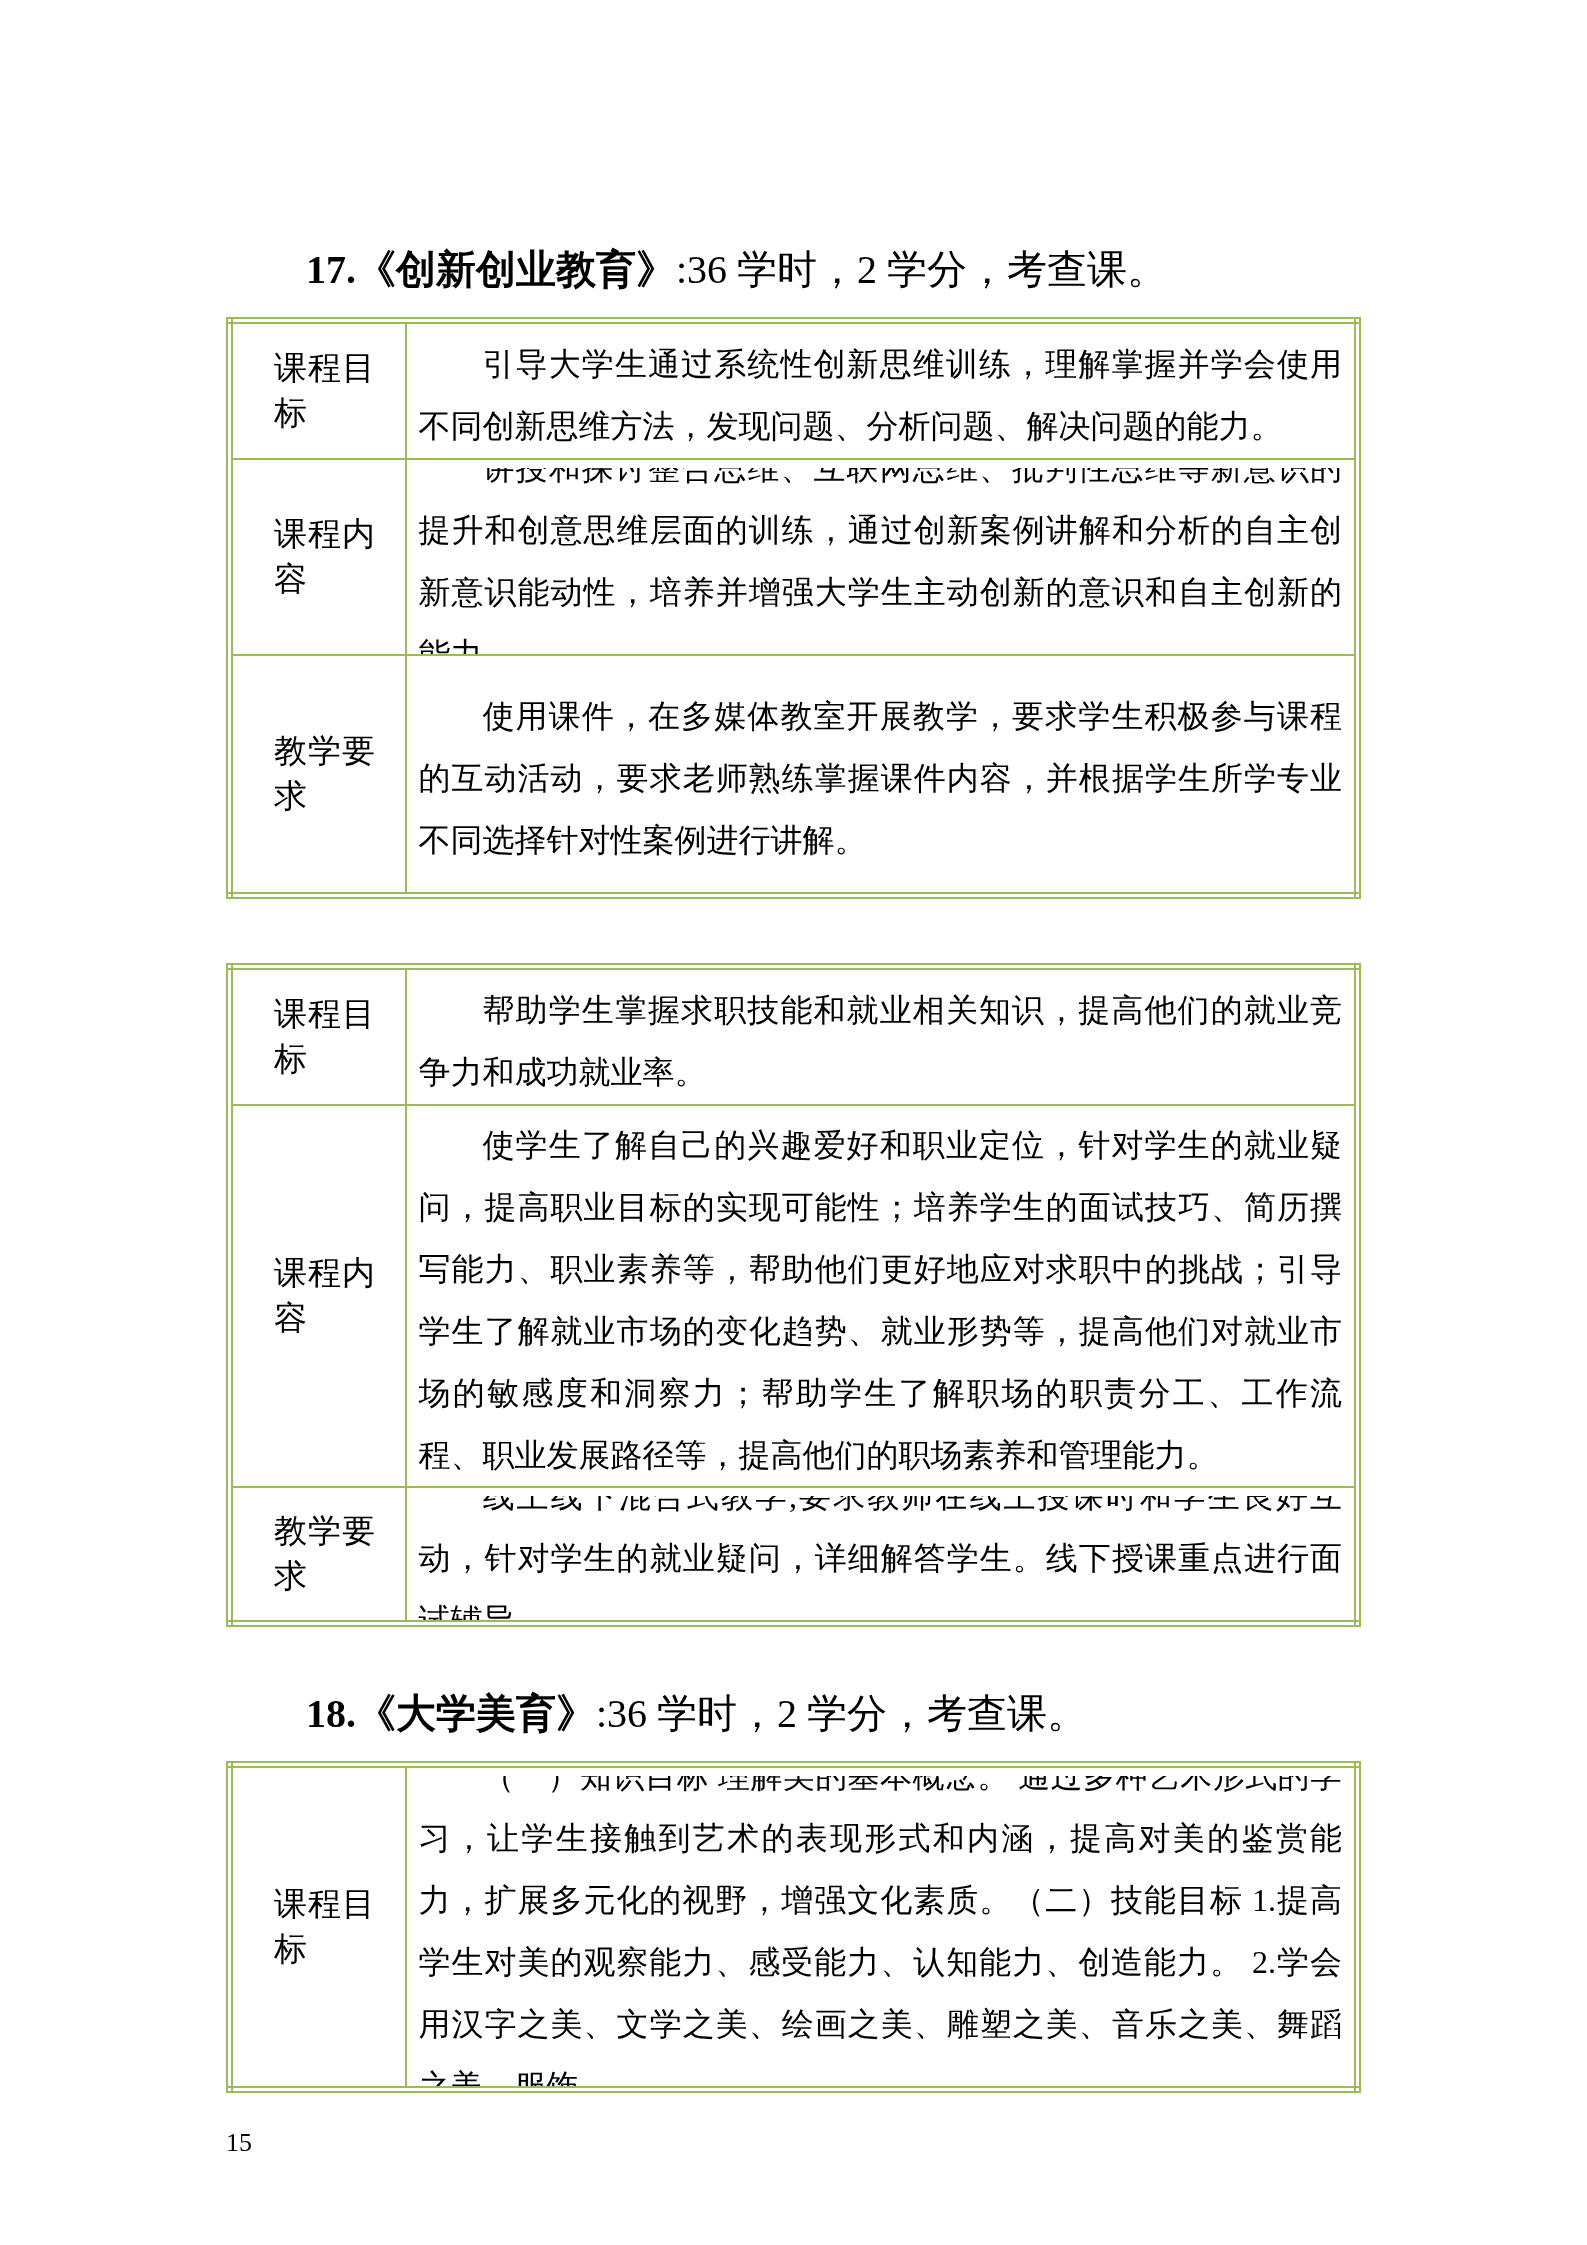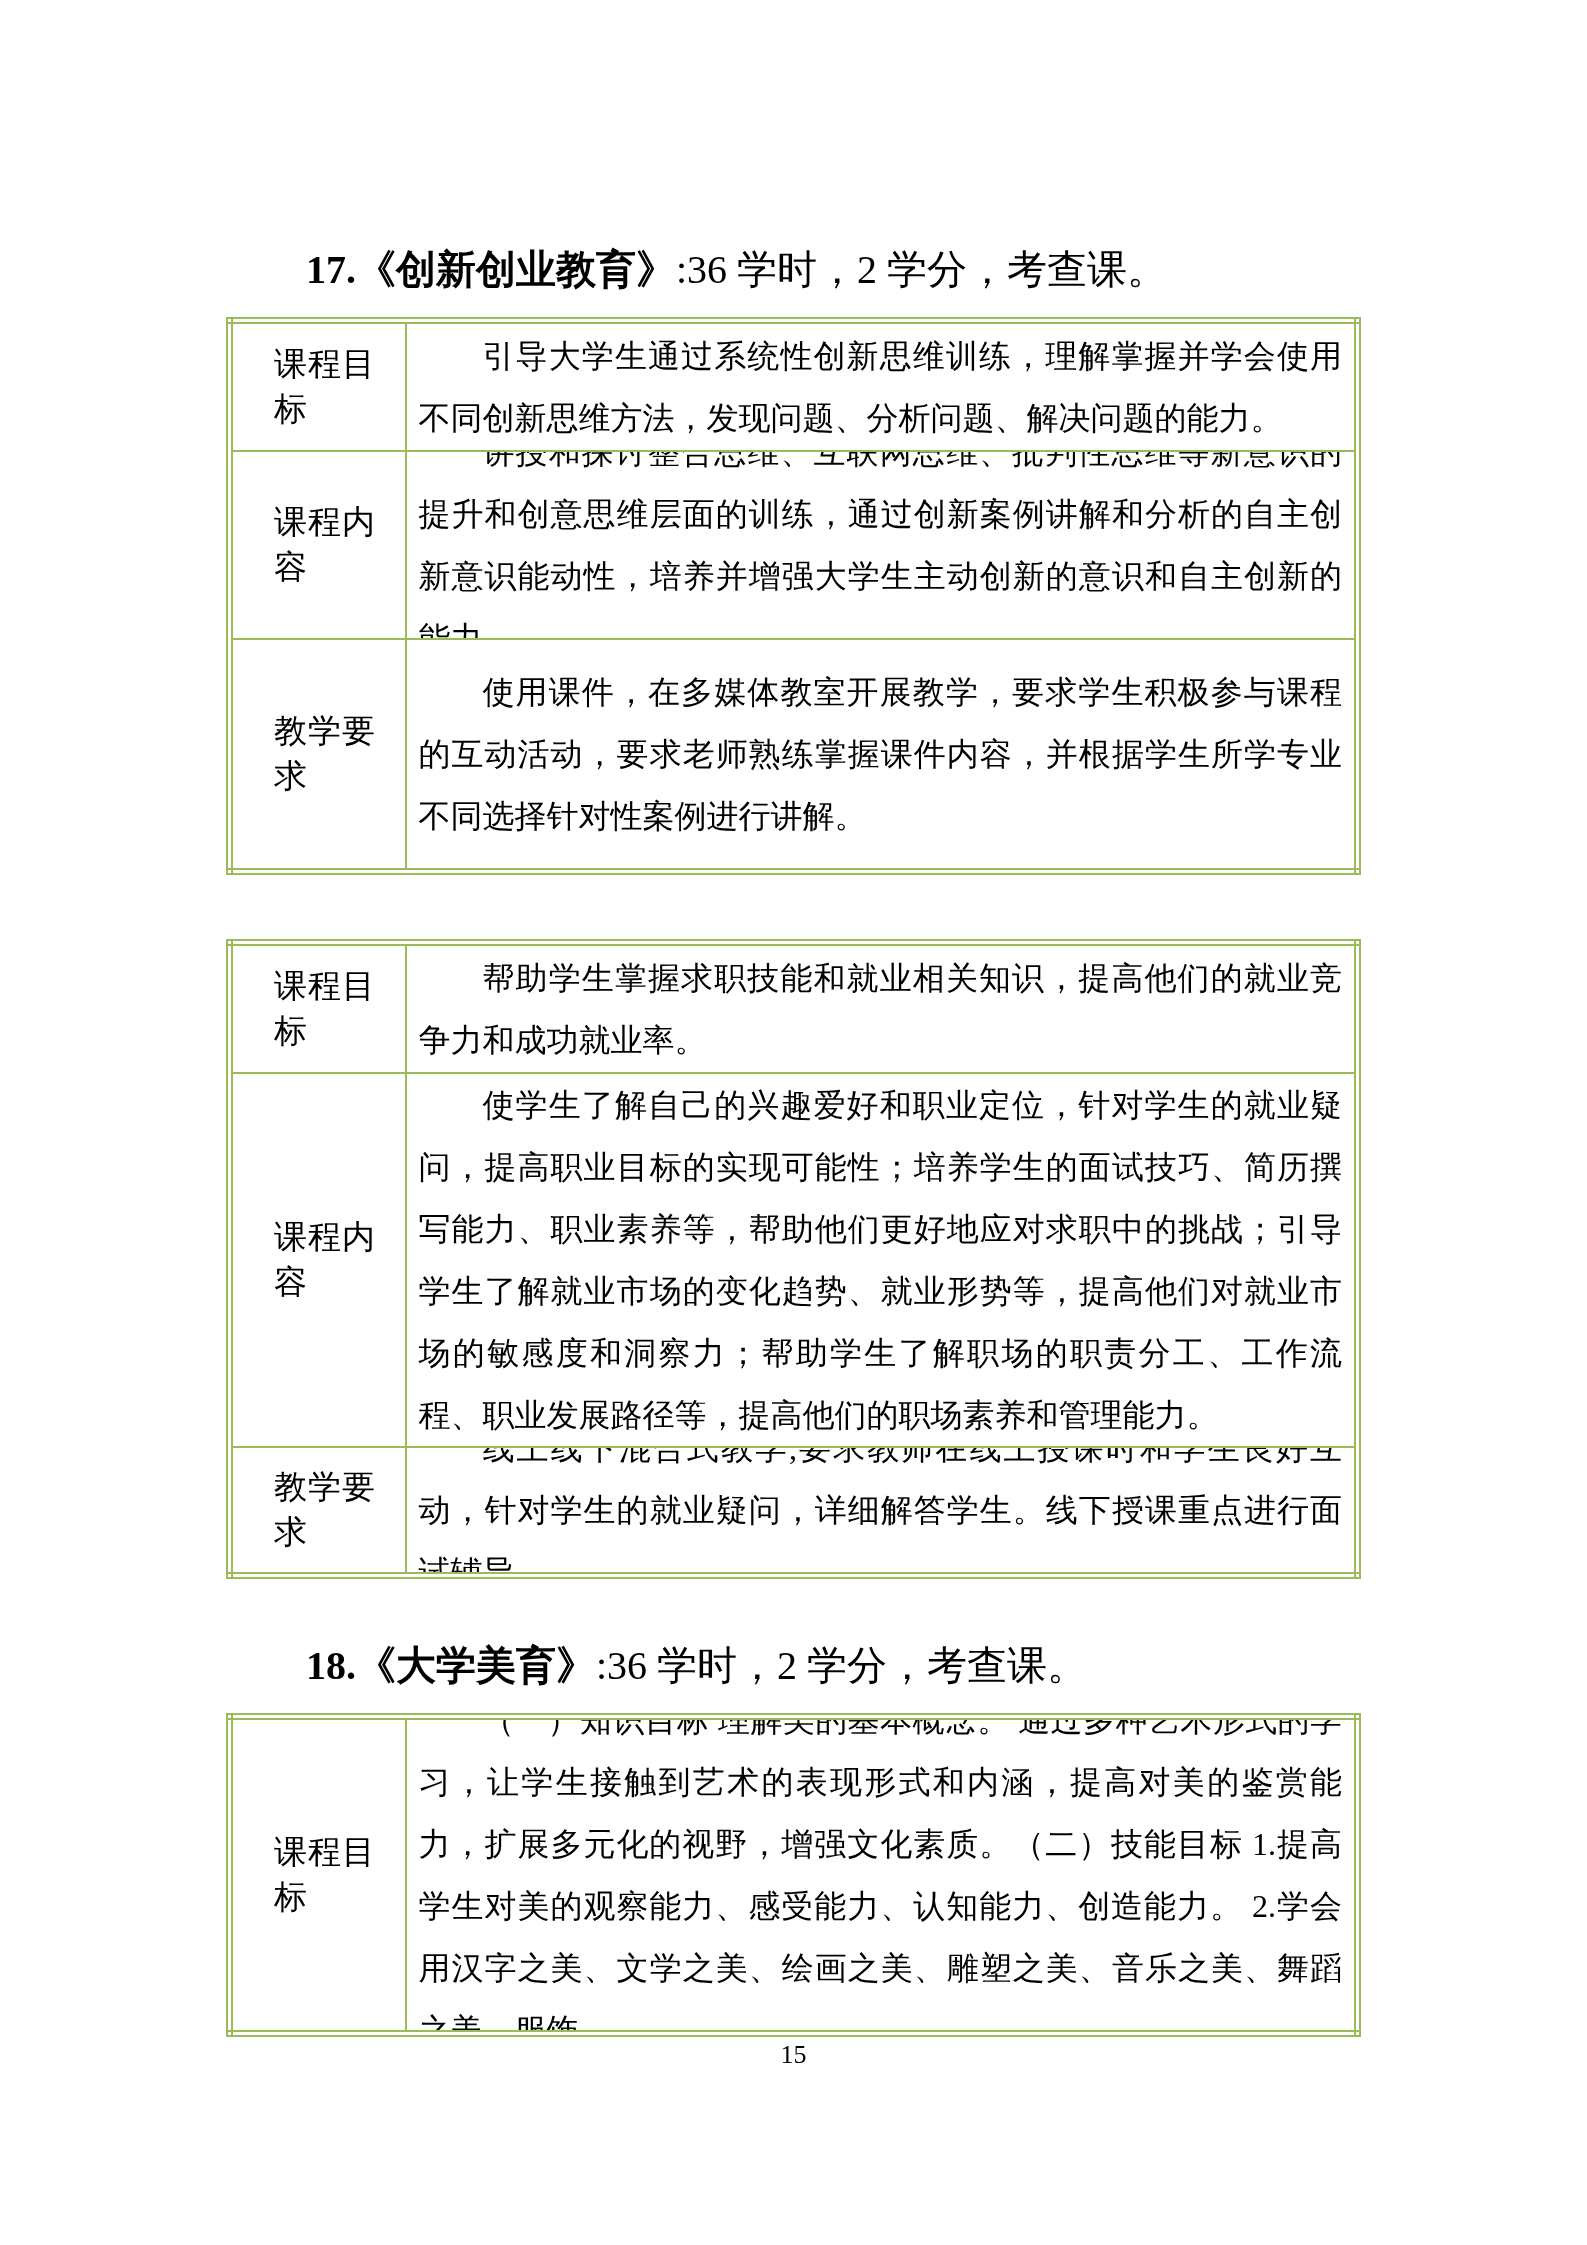--- a/index.html
+++ b/index.html
@@ -47,40 +47,40 @@
     display: flex;
     align-items: center;
     overflow: hidden;
     padding-left: 41px;
   }
   .cell.label {
     justify-content: center;
     font-size: 33px;
     letter-spacing: 1px;
   }
-  .cell.content { padding: 0 12px; }
+  .cell.content { padding: 0 12px; margin-top: 8px; }
   .cell.content p {
     width: 100%;
     font-size: 32px;
     line-height: 62px;
     text-indent: 64px;
     text-align: justify;
     text-align-last: left;
     text-justify: inter-character;
   }
   
   .h126 { height: 126px; }
   .h184 { height: 228px; }
   .h186 { height: 186px; }
   .h372 { height: 372px; }
   .h124 { height: 124px; }
   .h310 { height: 310px; }
   
   .page-number {
-    text-align: center;
+    margin-top: 32px;
     font-size: 26px;
     line-height: 36px;
   }
 </style>
 </head>
 <body>
 
 <div class="page">
 
   <div class="section">

